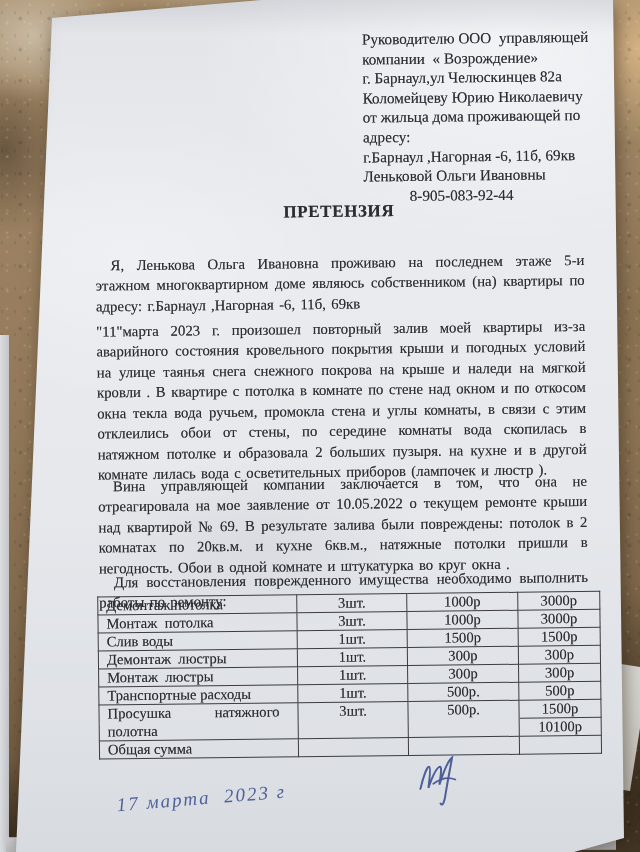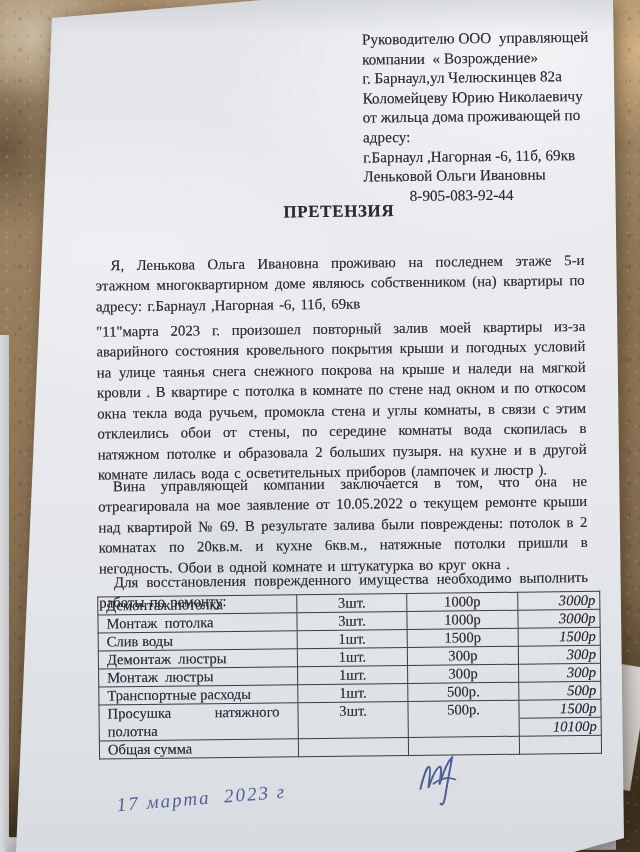--- a/index.html
+++ b/index.html
@@ -62,21 +62,21 @@
     line-height:20.5px;text-indent:15px;word-spacing:1.6px;}
   .p1{top:238px;} .p2{top:304px;text-indent:0;} .p3{top:459px;} .p4{top:555px;}
 
   table.itable{position:absolute;left:95px;top:594px;width:478px;border-collapse:collapse;
     font-size:14.6px;table-layout:fixed;}
   .itable td{border:1.6px solid #3c3c42;padding:0 4px;height:17px;line-height:17px;
     overflow:hidden;vertical-align:middle;}
   .itable .c-name{width:186px;text-align:left;padding-left:8px;white-space:pre-wrap;}
   .itable .c-qty{width:101px;text-align:center;}
   .itable .c-price{width:102px;text-align:center;}
-  .itable .c-sum{width:73px;text-align:right;font-style:italic;}
+  .itable .c-sum{width:73px;text-align:center;}
   .itable tr.r-split-top td.nb{border-bottom:hidden;}
   .spread{text-align:justify;text-align-last:justify;padding-right:14px;}
 
   .date-hw{position:absolute;left:112px;top:786px;font-size:19px;font-style:italic;
     color:#51619b;transform:rotate(-4deg);letter-spacing:2px;white-space:pre;text-shadow:none;}
   .sig{position:absolute;left:408px;top:754px;}
 </style>
 </head>
 <body>
 

